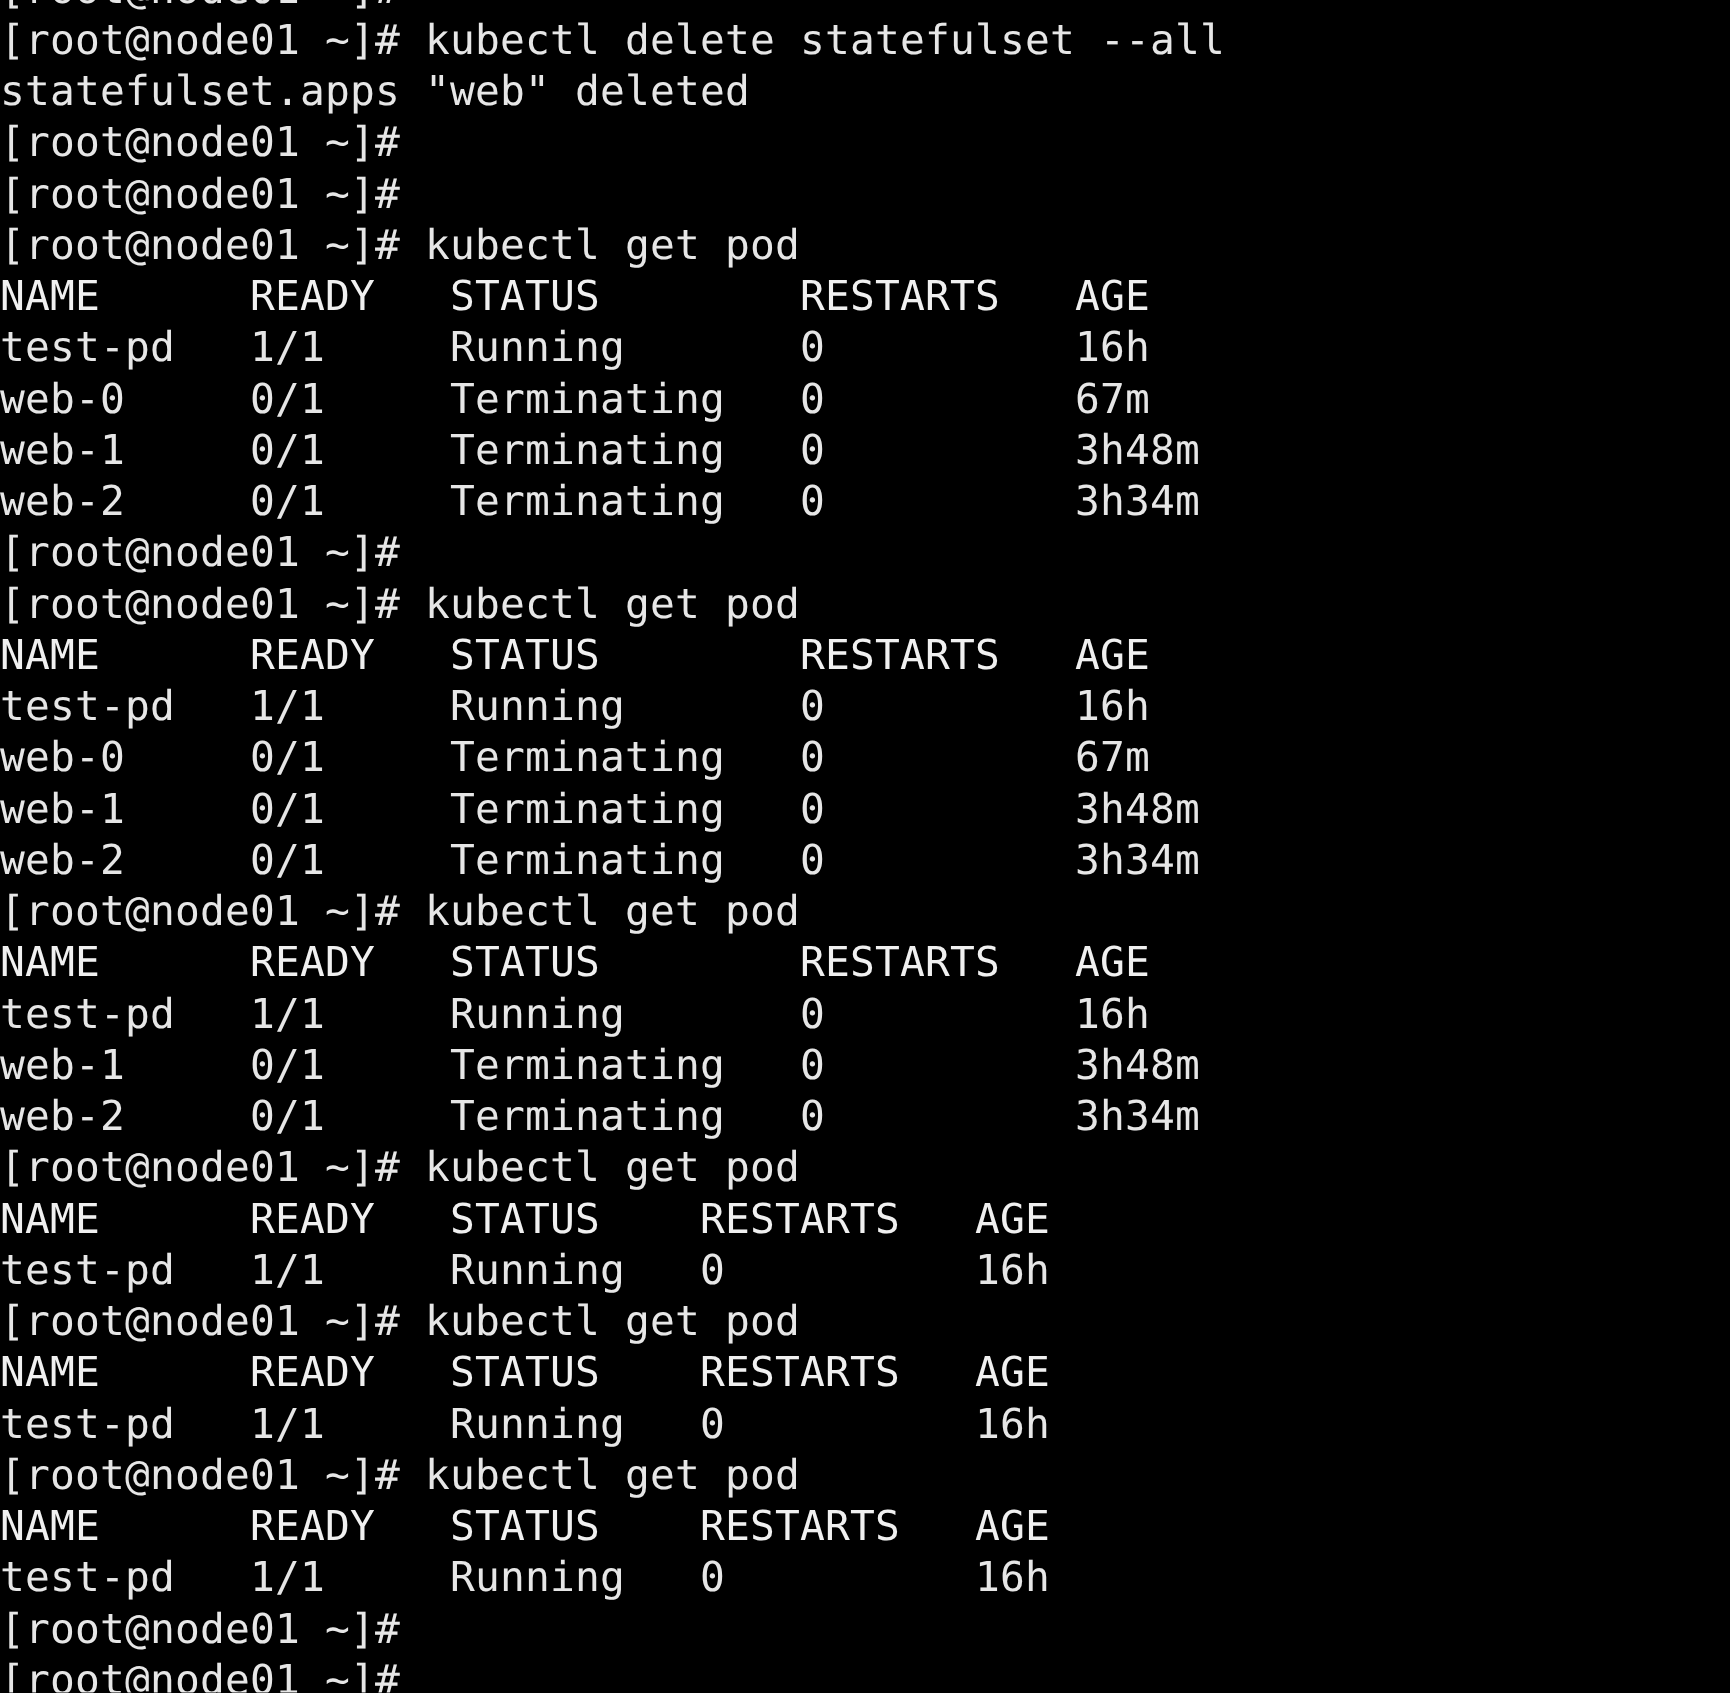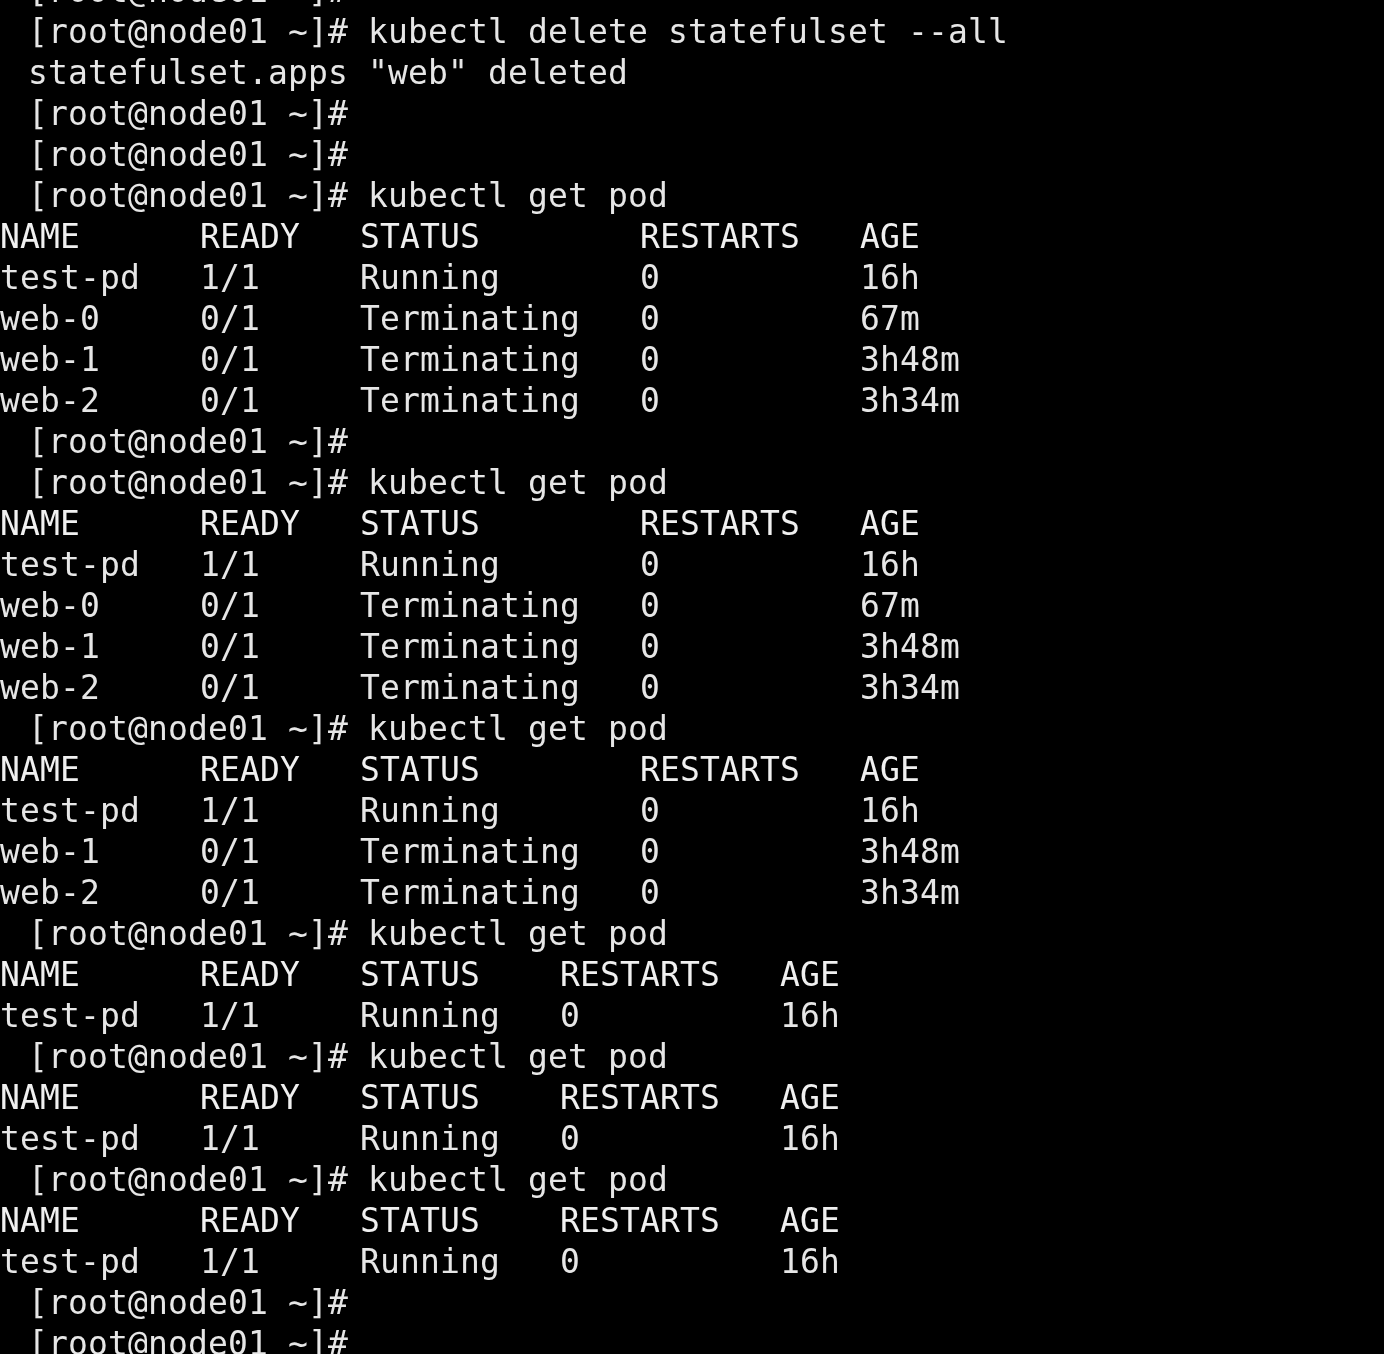--- a/index.html
+++ b/index.html
@@ -36,21 +36,21 @@
   .cell {
     position: absolute;
     top: 0;
     height: 41px;
     line-height: 41px;
     white-space: pre;
     font-size: 33px;
     color: #e6e6e6;
     font-family: "DejaVu Sans Mono", "Liberation Mono", monospace;
   }
-  .prompt { color: #e6e6e6; padding-left: 28px; }
+  .prompt { color: #e6e6e6; }
   .hdr { color: #f0f0f0; }
 </style>
 </head>
 <body>
 
 <div id="terminal">
   <div id="screen">
       <div class="row">
         <span class="cell prompt" style="left: 0px; letter-spacing: 0.132px;">[root@node01 ~]#</span>
       </div>

